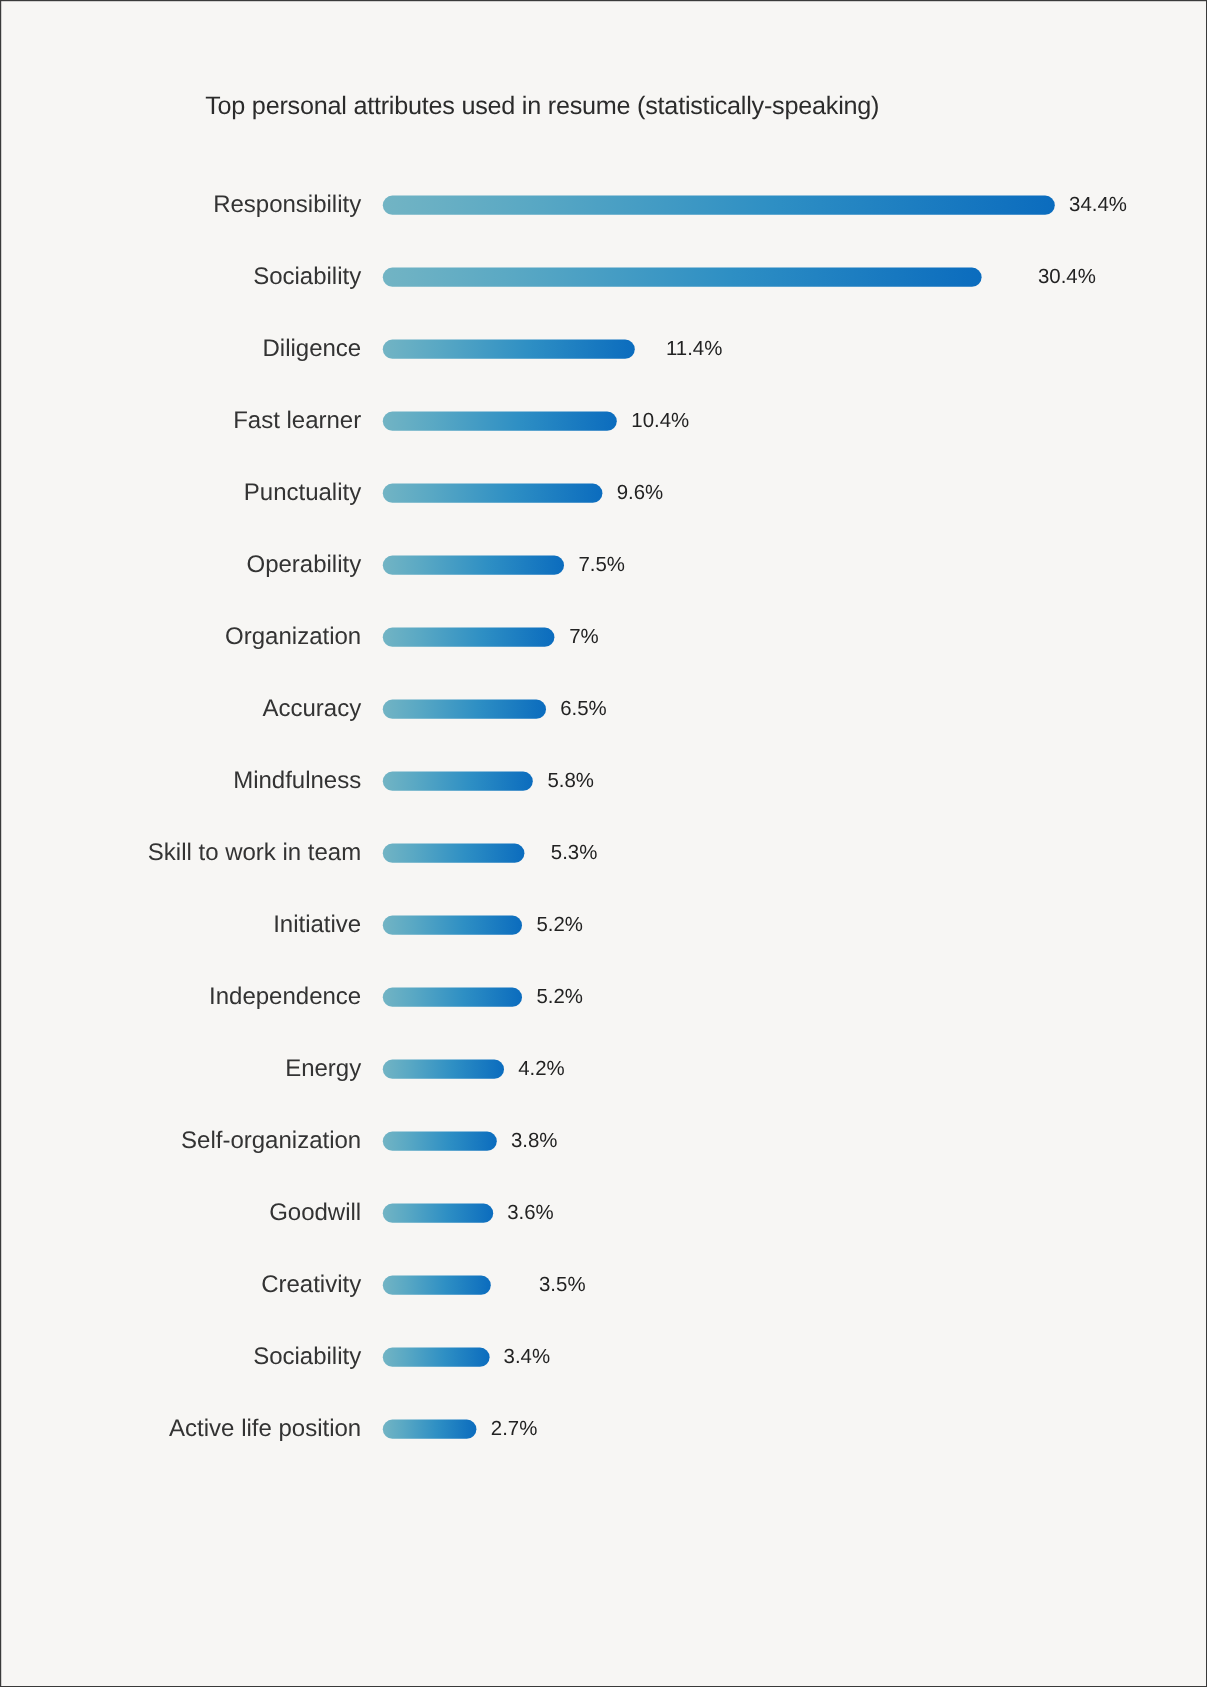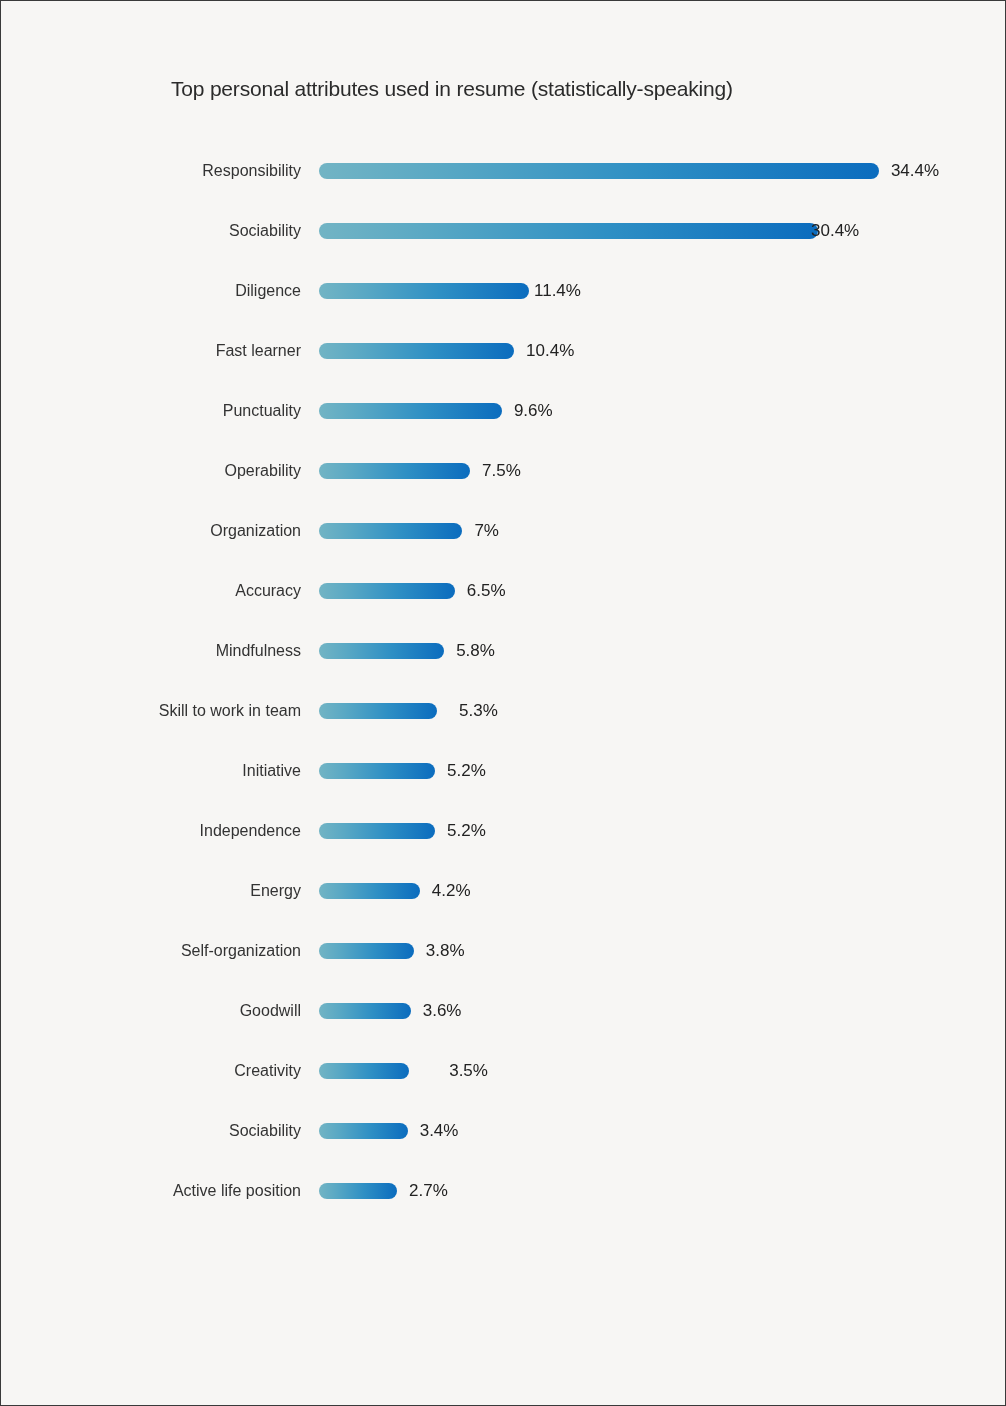--- a/index.html
+++ b/index.html
@@ -40,21 +40,21 @@
     position: relative;
     height: 60px;
   }
   .row-label {
     position: absolute;
     left: 0;
     width: 300px;
     top: 50%;
     transform: translateY(-50%);
     text-align: right;
-    font-size: 16px;
+    font-size: 20px;
     color: #333333;
     white-space: nowrap;
   }
   .bar-track {
     position: absolute;
     left: 318px;
     top: 50%;
     transform: translateY(-50%);
     height: 16px;
   }
@@ -86,28 +86,28 @@
         <div class="bar-track" style="width: 559.88px;">
           <div class="bar"></div>
         </div>
         <div class="bar-value" style="left: 889.88px;">34.4%</div>
       </div>
       <div class="row">
         <div class="row-label">Sociability</div>
         <div class="bar-track" style="width: 499.08px;">
           <div class="bar"></div>
         </div>
-        <div class="bar-value" style="left: 810px;">30.4%</div>
+        <div class="bar-value" style="left: 864px;">30.4%</div>
       </div>
       <div class="row">
         <div class="row-label">Diligence</div>
         <div class="bar-track" style="width: 210.28px;">
           <div class="bar"></div>
         </div>
-        <div class="bar-value" style="left: 533px; text-align: right;">11.4%</div>
+        <div class="bar-value" style="left: 554px; text-align: right;">11.4%</div>
       </div>
       <div class="row">
         <div class="row-label">Fast learner</div>
         <div class="bar-track" style="width: 195.08px;">
           <div class="bar"></div>
         </div>
         <div class="bar-value" style="left: 525.08px;">10.4%</div>
       </div>
       <div class="row">
         <div class="row-label">Punctuality</div>

